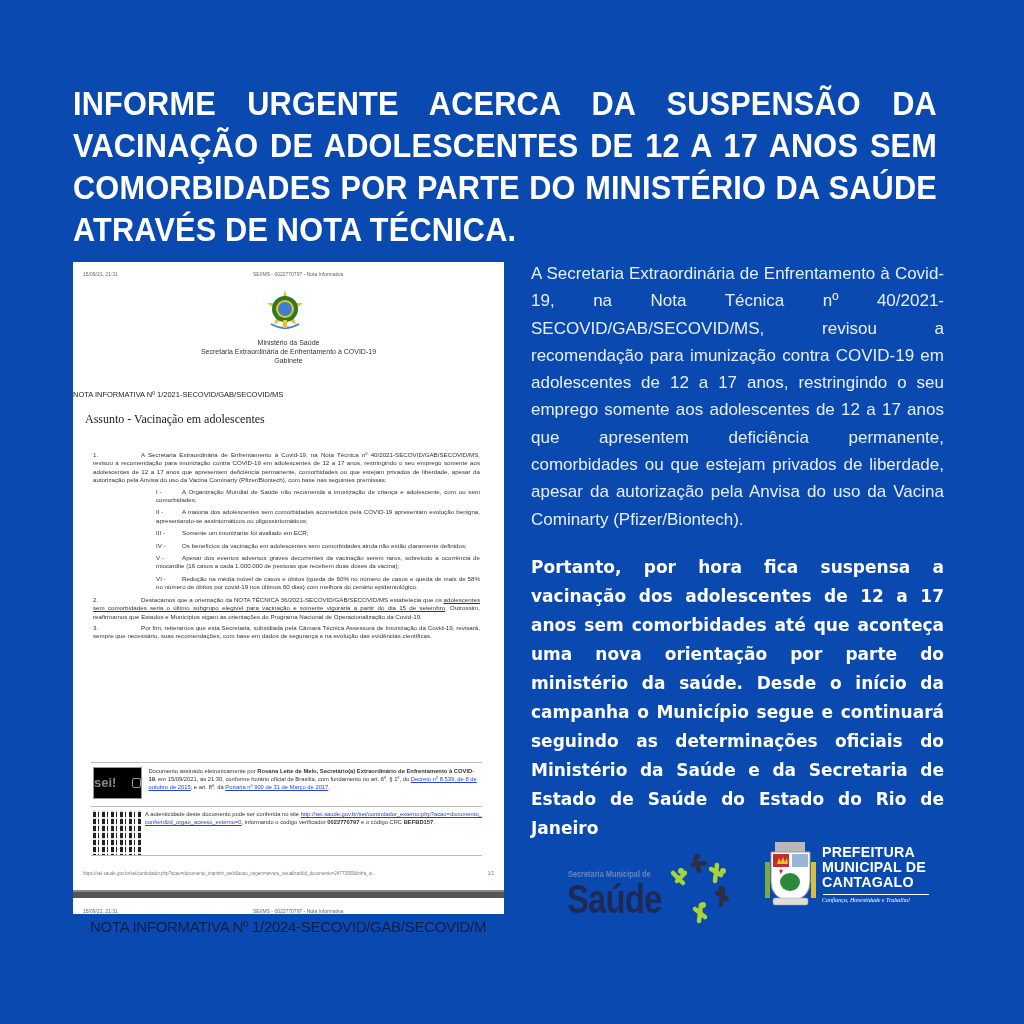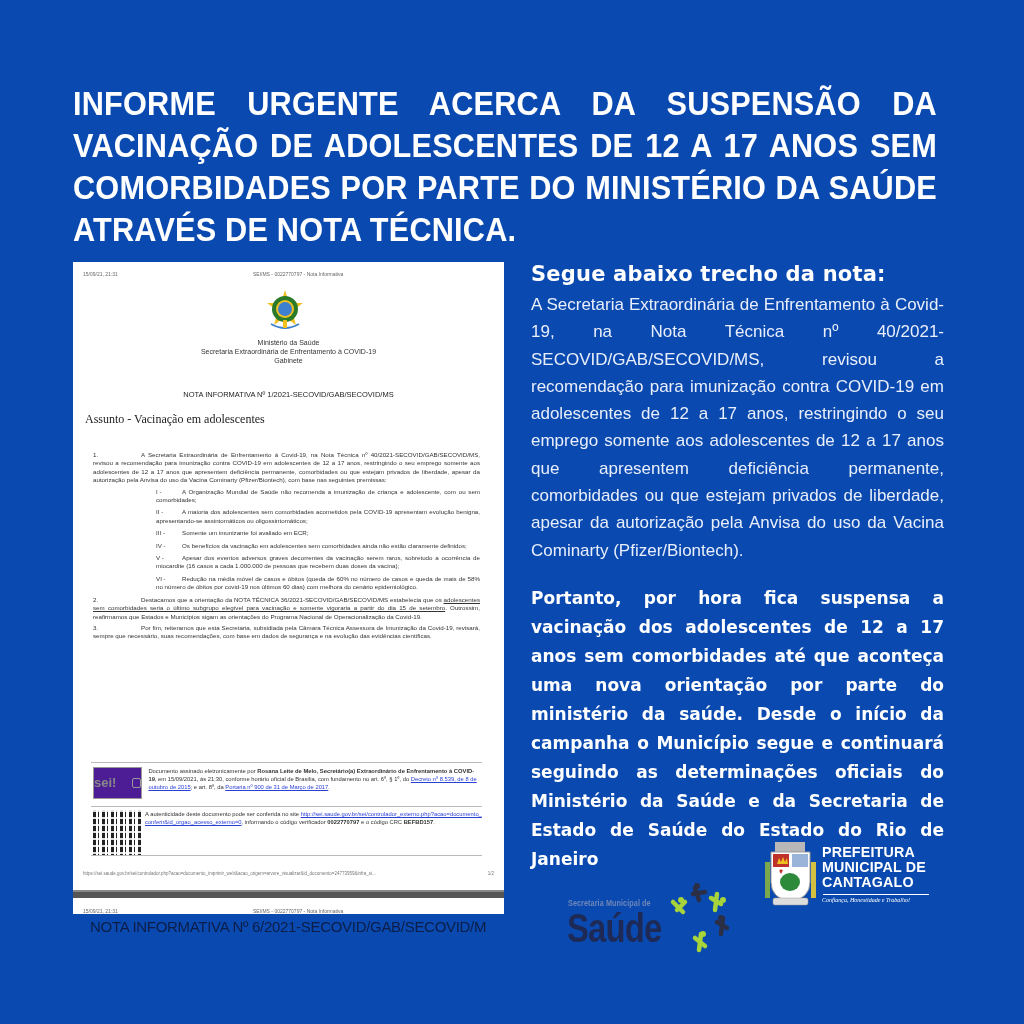--- a/index.html
+++ b/index.html
@@ -41,21 +41,21 @@
   .doc .hdr .ref { }
   .coat {
     position: absolute; left: 190px; top: 26px; width: 44px; height: 44px;
   }
   .doc .org {
     position: absolute; top: 76px; left: 0; right: 0;
     text-align: center; font-size: 7px; line-height: 9px; color: #333;
   }
   .doc .nota-title {
     position: absolute; top: 128px; left: 0; right: 0;
-    text-align: center; font-size: 7.5px; color: #222;
+    font-size: 7.5px; color: #222;
   }
   .doc .assunto {
     position: absolute; top: 150px; left: 12px;
     font-family: "Liberation Serif", serif; font-size: 12px; color: #222;
   }
   .doc .body {
     position: absolute; top: 189px; left: 20px; right: 24px;
     font-size: 6.2px; line-height: 8.4px; color: #333; text-align: justify;
   }
   .doc .body p { margin-bottom: 3px; }
@@ -65,21 +65,21 @@
   .doc .body u { text-decoration: underline; }
   .doc .rule {
     position: absolute; left: 18px; right: 22px; height: 1px; background: #bbb;
   }
   .sig {
     position: absolute; left: 20px; right: 22px; top: 505px;
     display: flex; gap: 6px;
     font-size: 5.8px; line-height: 8px; color: #333;
   }
   .sei-logo {
-    flex: 0 0 48px; height: 32px; border: 1px solid #999; background: #4c1d95;
+    flex: 0 0 48px; height: 32px; border: 1px solid #999; background: #000000;
     display: flex; align-items: center; justify-content: center; gap: 16px;
     font-family: "Liberation Sans", sans-serif; font-weight: 700; font-size: 13px; color: #888;
   }
   .sei-logo .lock { width: 9px; height: 10px; border: 1px solid #999; border-radius: 2px; }
   .sig a, .auth a { color: #2a3fd6; text-decoration: underline; }
   .auth {
     position: absolute; left: 20px; right: 22px; top: 548px;
     display: flex; gap: 4px;
     font-size: 5.8px; line-height: 8px; color: #333;
   }
@@ -130,21 +130,21 @@
     text-align: justify; color: #e9eefb;
   }
   .right .conclusion {
     margin-top: 20px;
     font-family: "DejaVu Sans", sans-serif;
     font-weight: 700; font-size: 17px; line-height: 29px;
     text-align: justify; text-align-last: left;
   }
   
   .logo-saude {
-    position: absolute; left: 565px; top: 880px; width: 170px; height: 75px;
+    position: absolute; left: 565px; top: 851px; width: 170px; height: 75px;
   }
   .logo-saude .small {
     position: absolute; left: 3px; top: 18px; font-size: 8.5px; font-weight: 700;
     color: #6f86b8; letter-spacing: 0.1px; transform: scaleX(0.85); transform-origin: left;
     white-space: nowrap;
   }
   .logo-saude .big {
     position: absolute; left: 2px; top: 26px; font-size: 40px; font-weight: 700;
     color: #1e2a55; letter-spacing: -1px; transform: scaleX(0.82); transform-origin: left;
     font-family: "Liberation Sans", sans-serif; line-height: 44px;
@@ -226,24 +226,23 @@
     <span style="overflow:hidden;white-space:nowrap;text-overflow:clip;max-width:380px">https://sei.saude.gov.br/sei/controlador.php?acao=documento_imprimir_web&amp;acao_origem=arvore_visualizar&amp;id_documento=24773959&amp;infra_si...</span>
     <span>1/2</span>
   </div>
   <div class="sep-band"></div>
   <div class="hdr2">
     <span class="date">15/09/21, 21:31</span>
     <span>SEI/MS - 0022770797 - Nota Informativa</span>
   </div>
 </div>
 
-<div class="caption">NOTA INFORMATIVA Nº 6/2021-SECOVID/GAB/SECOVID/M</div>
+<div class="caption">NOTA INFORMATIVA Nº 1/2024-SECOVID/GAB/SECOVID/M</div>
 
 <div class="right">
-  <div class="sub-h">Segue abaixo trecho da nota:</div>
   <div class="excerpt">A Secretaria Extraordinária de Enfrentamento à Covid-19, na Nota Técnica nº 40/2021-SECOVID/GAB/SECOVID/MS, revisou a recomendação para imunização contra COVID-19 em adolescentes de 12 a 17 anos, restringindo o seu emprego somente aos adolescentes de 12 a 17 anos que apresentem deficiência permanente, comorbidades ou que estejam privados de liberdade, apesar da autorização pela Anvisa do uso da Vacina Cominarty (Pfizer/Biontech).</div>
   <div class="conclusion">Portanto, por hora fica suspensa a vacinação dos adolescentes de 12 a 17 anos sem comorbidades até que aconteça uma nova orientação por parte do ministério da saúde. Desde o início da campanha o Município segue e continuará seguindo as determinações oficiais do Ministério da Saúde e da Secretaria de Estado de Saúde do Estado do Rio de Janeiro</div>
 </div>
 
 <div class="logo-saude">
   <div class="small">Secretaria Municipal de</div>
   <div class="big">Saúde</div>
   <svg style="position:absolute;left:100px;top:0;width:70px;height:75px" viewBox="0 0 70 75">
     <g stroke-linecap="round" stroke-width="4.5" fill="none">
       <path d="M8 22 L18 32 M12 30 L20 22" stroke="#a6d43a"></path>

